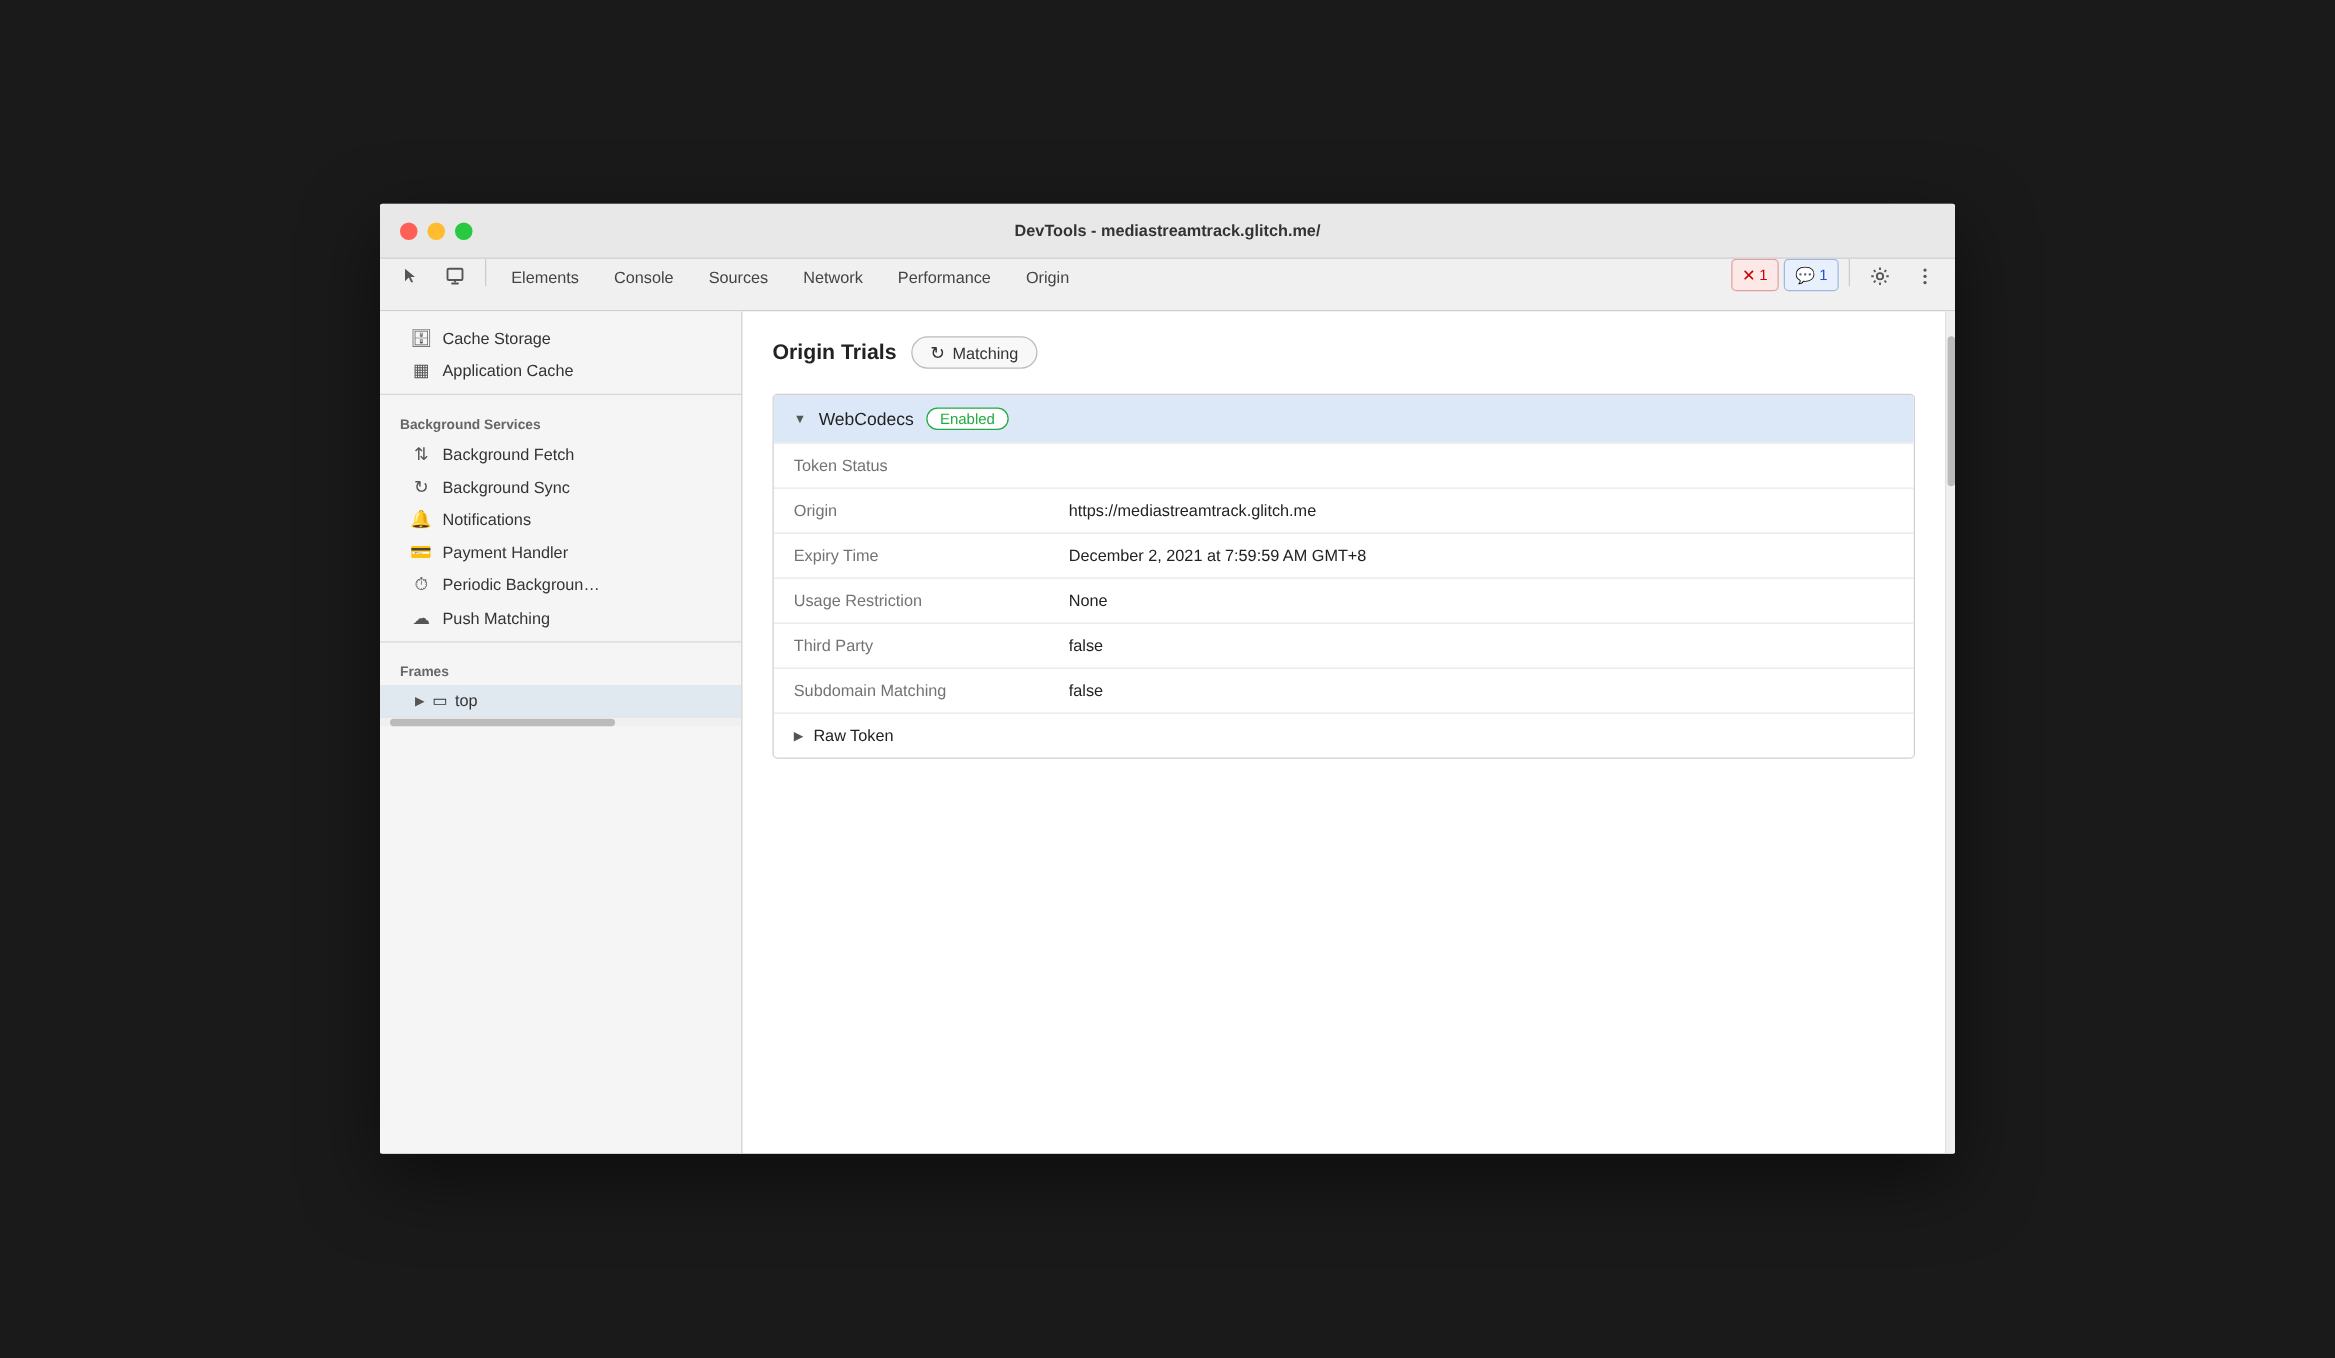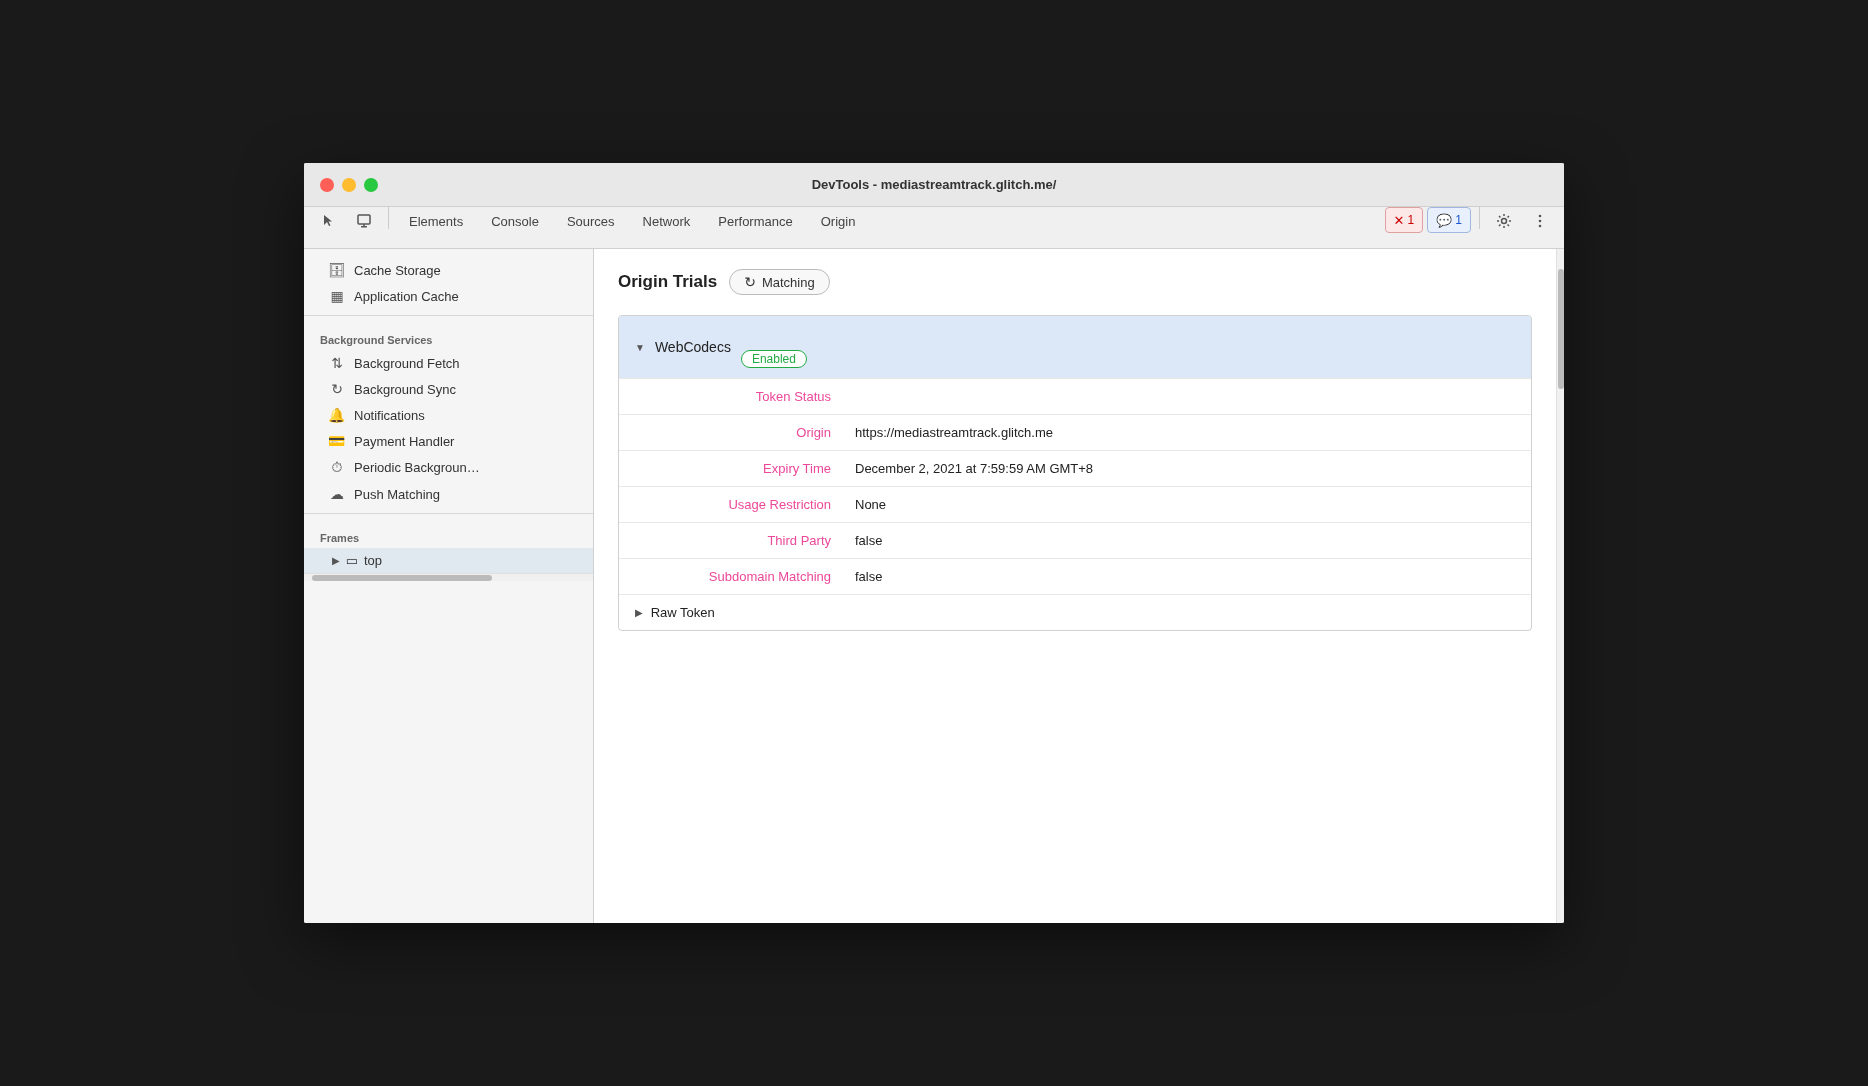--- a/index.html
+++ b/index.html
@@ -213,35 +213,33 @@
     }
     .trial-arrow { font-size: 10px; color: #555; }
     .enabled-badge {
       background: white;
       border: 1.5px solid #22aa44;
       color: #22aa44;
       border-radius: 12px;
       padding: 1px 10px;
       font-size: 12px;
       font-weight: 500;
-      margin-top: 24px;
     }
     .trial-body {
       padding: 0;
     }
     .trial-row {
       display: grid;
       grid-template-columns: 220px 1fr;
       padding: 10px 16px;
       border-top: 1px solid #e8e8e8;
       font-size: 13px;
     }
     .trial-row-label {
-      color: #ec4899;
-      text-align: right;
+      color: #737373;
       padding-right: 24px;
     }
     .trial-row-value {
       color: #222;
     }
     .success-badge {
       display: inline-block;
       background: white;
       border: 1.5px solid #22aa44;
       color: #22aa44;

